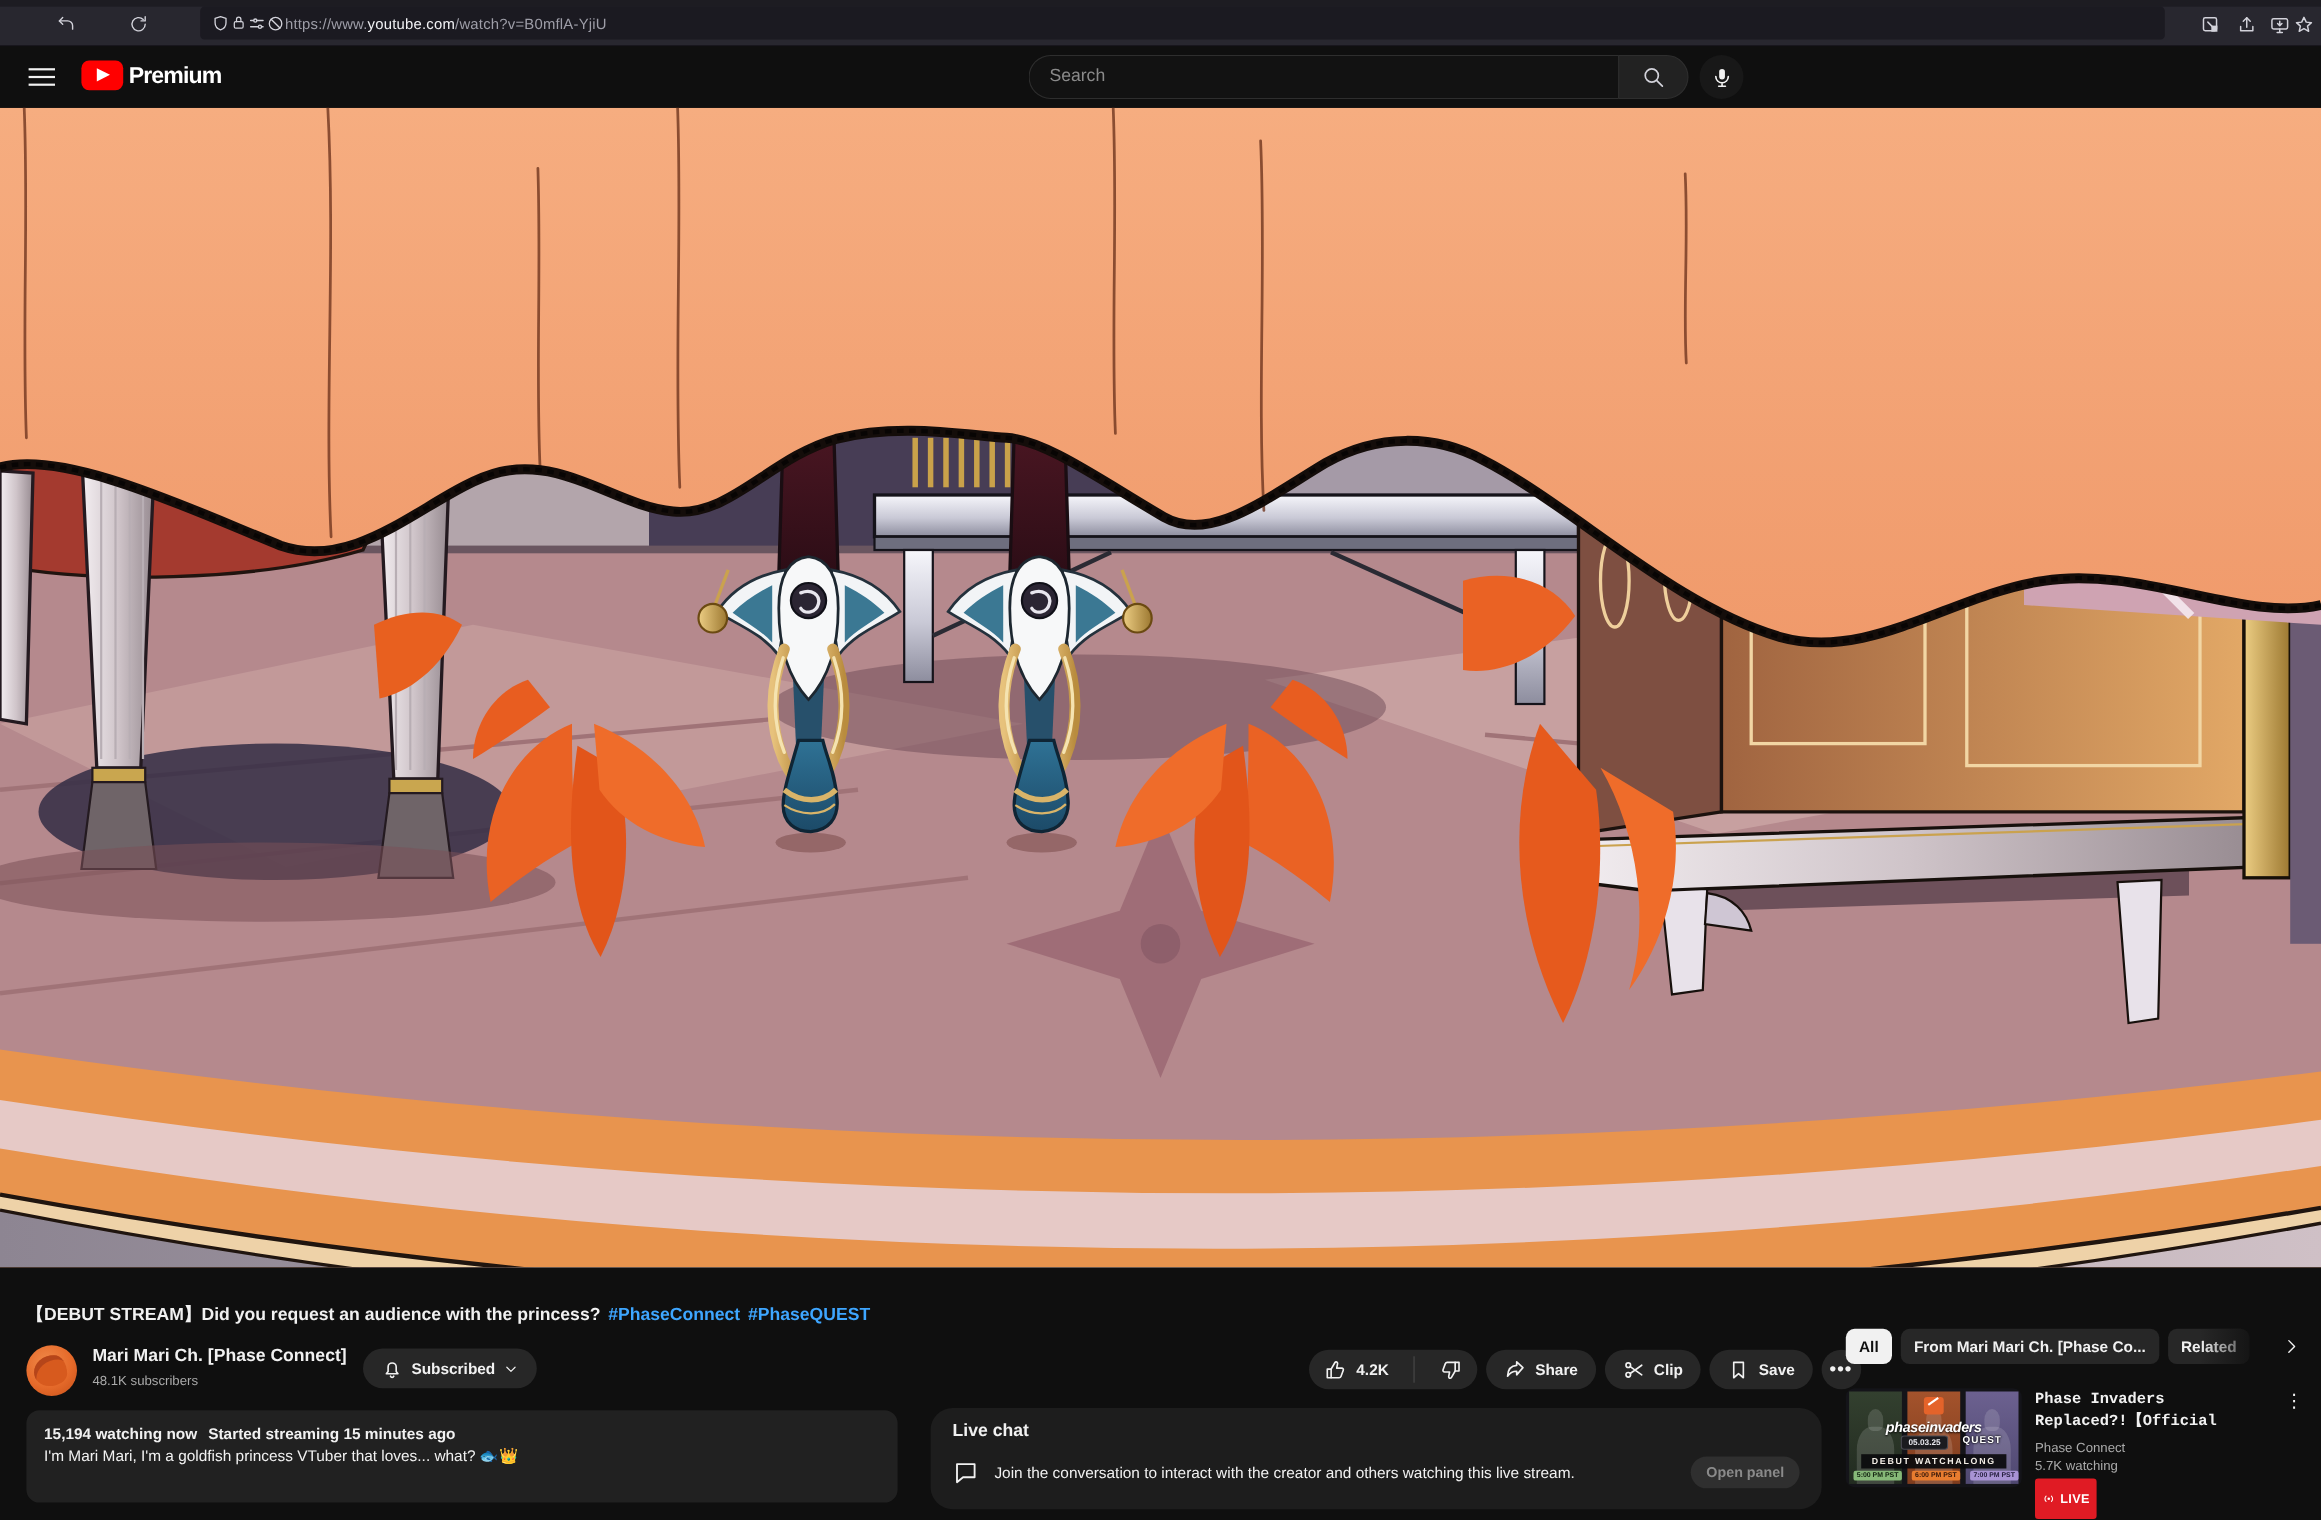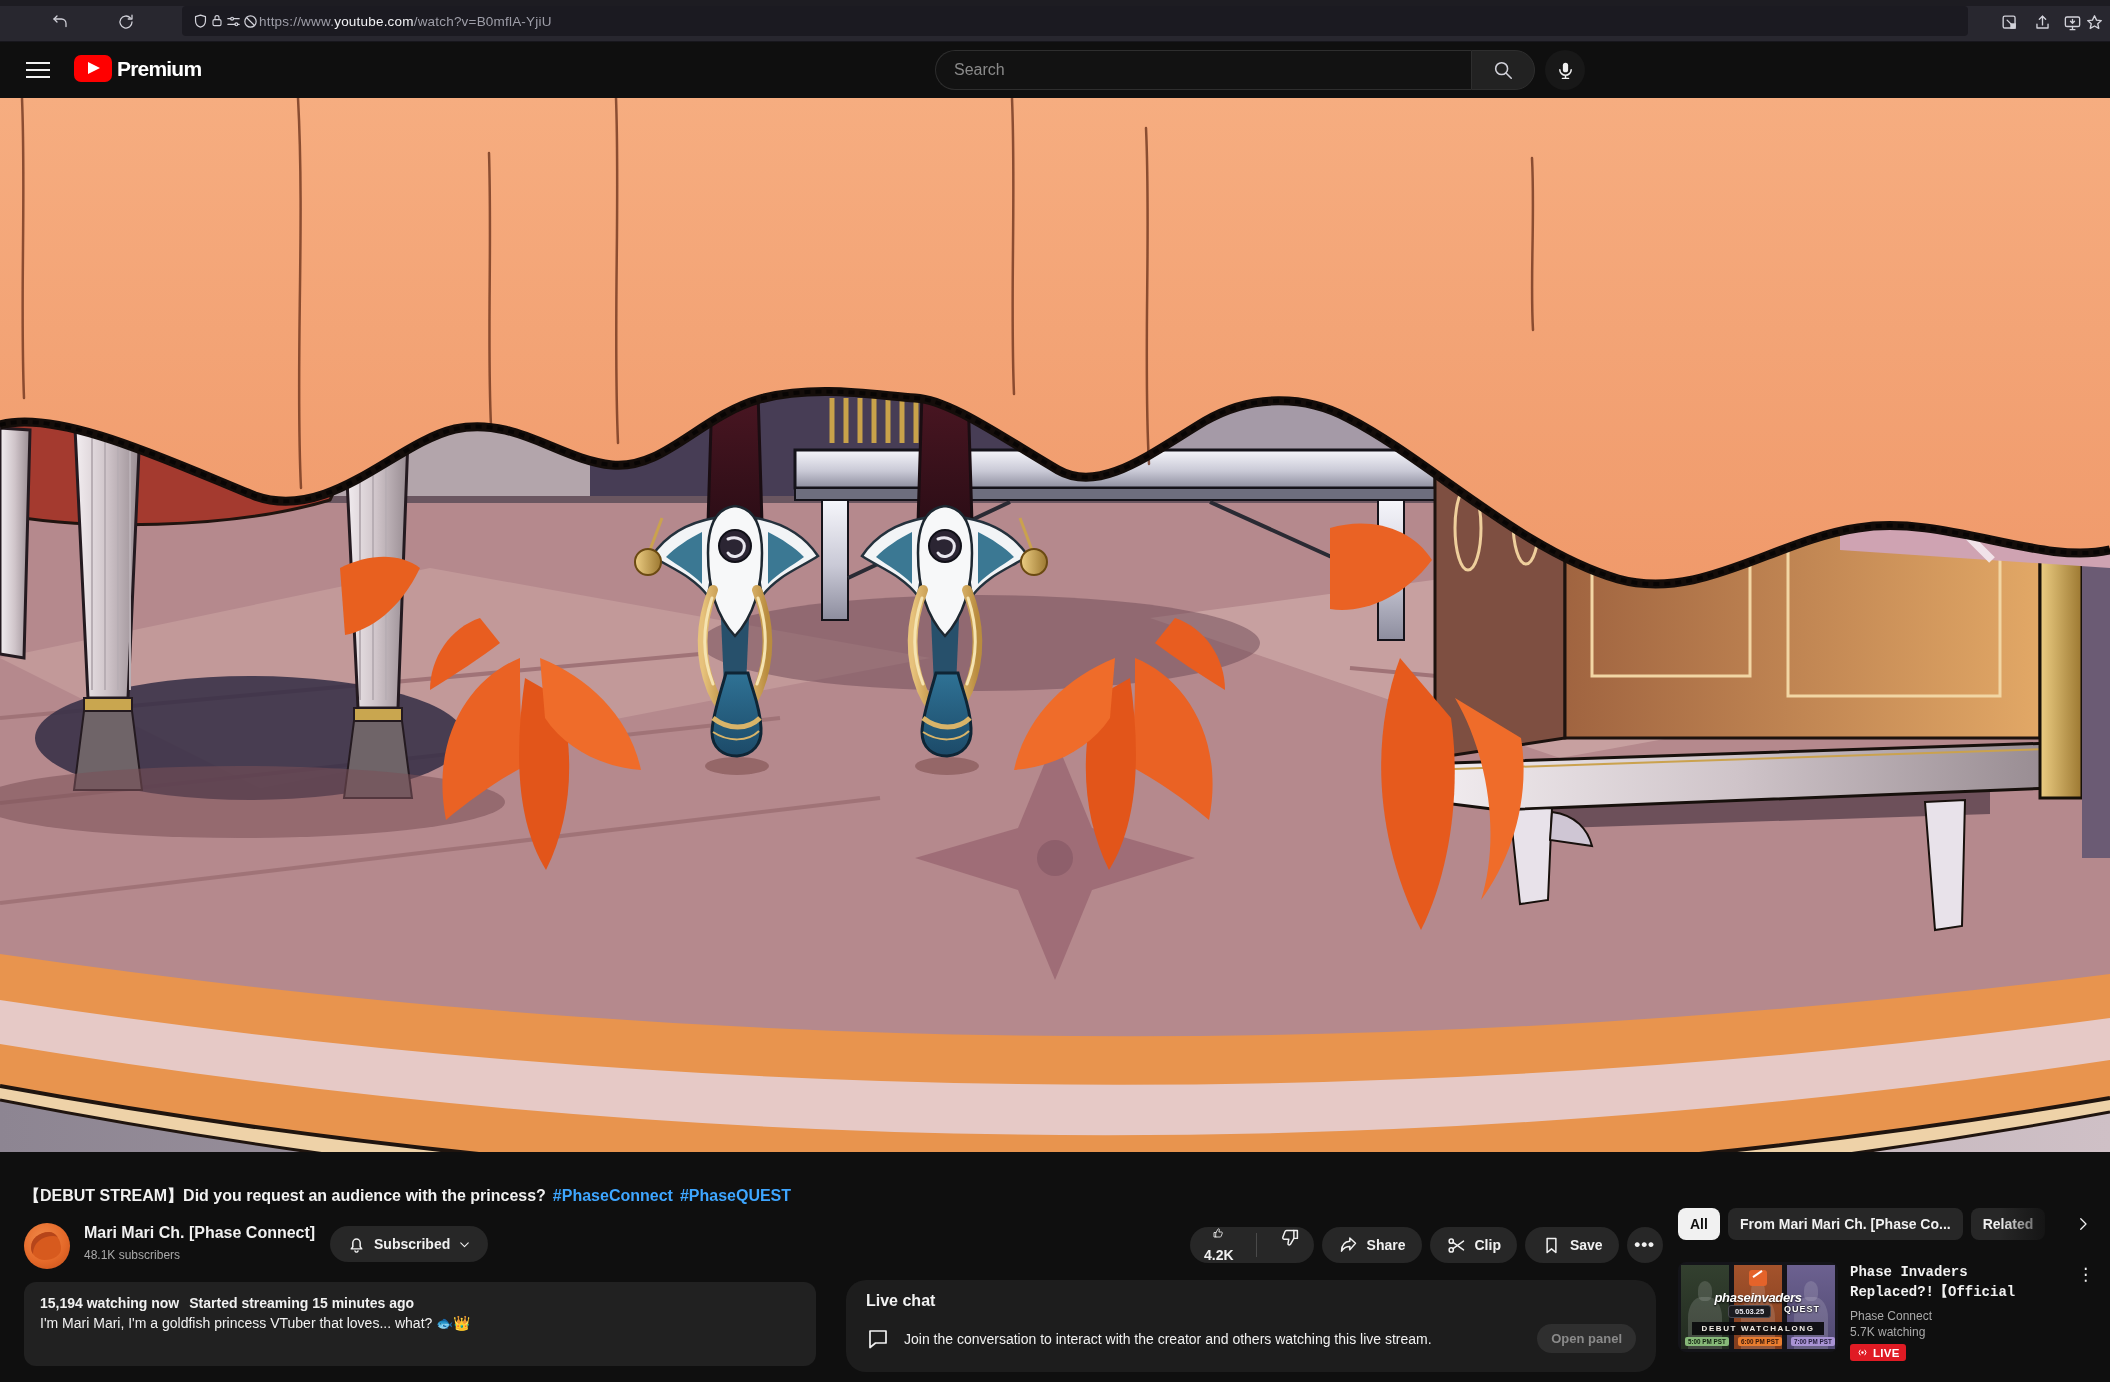--- a/index.html
+++ b/index.html
@@ -43,21 +43,21 @@
     background:radial-gradient(circle at 40% 35%, #f08a4a 0%, #e56a2a 55%, #c64e18 100%); overflow:hidden; }
   #avatar::after { content:""; position:absolute; left:7px; top:9px; width:30px; height:28px; background:#d75a1e;
     border-radius:60% 40% 55% 45%/55% 60% 40% 45%; box-shadow:4px 6px 0 -2px #b5451a inset; }
   #chname { position:absolute; left:60px; top:2px; font-size:16px; font-weight:700; }
   #chsubs { position:absolute; left:60px; top:26px; font-size:12px; color:#aaaaaa; }
   #subscribed { position:absolute; left:306px; top:4px; height:36px; background:#272727; border-radius:18px;
     display:flex; align-items:center; gap:7px; padding:0 16px; font-size:14px; font-weight:600; }
   #actions { left:1190px; top:1227px; height:36px; display:flex; gap:8px; align-items:center; }
   .pill { height:36px; background:#272727; border-radius:18px; display:flex; align-items:center; gap:8px; padding:0 16px; font-size:14px; font-weight:600; }
   #likepill { padding:0; }
-  #likepill .seg { display:flex; align-items:center; gap:8px; padding:0 14px; height:36px;flex-direction:column; }
+  #likepill .seg { display:flex; align-items:center; gap:8px; padding:0 14px; height:36px; }
   #likepill .div { width:1px; height:24px; background:#4a4a4a; }
   #morebtn { width:36px; height:36px; border-radius:50%; background:#272727; display:flex; align-items:center; justify-content:center; font-size:17px; font-weight:700; letter-spacing:1px; }
 
   #descbox { left:24px; top:1282px; width:792px; height:84px; background:#212121; border-radius:12px; padding:11px 16px; font-size:14px; line-height:20px; }
   #descbox .b { font-weight:700; }
   #descbox .gap { display:inline-block; width:10px; }
   #descbox .more { font-weight:600; margin-top:1px; }
 
   #chatbox { left:846px; top:1280px; width:810px; height:92px; background:#1d1d1d; border-radius:20px; padding:12px 20px; }
   #chatbox .hdr { font-size:16px; font-weight:600; }
@@ -88,21 +88,21 @@
   #tdate { position:absolute; left:50px; top:43px; background:#1b1b1f; border:1px solid #4a4a52; border-radius:3px; color:#e8e8ee; font-size:7.5px; font-weight:700; padding:1px 6px; }
   #tbanner { position:absolute; left:14px; top:60px; right:14px; background:rgba(10,10,12,.92); color:#f3eee6; font-size:8px; font-weight:800; letter-spacing:1.6px; text-align:center; padding:2px 0; }
   .tpill { position:absolute; bottom:6px; font-size:6.3px; font-weight:800; color:#10200e; border-radius:2px; padding:1px 3px; }
   .tpill.g { left:7px;  background:#86b878; }
   .tpill.o { left:60px; background:#e87c2f; color:#33160a; }
   .tpill.p { left:113px;background:#a893d4; color:#221c3a; }
   #recmeta { margin-left:12px; width:200px; }
   #rectitle { font-size:14px; font-weight:600; line-height:20px; max-height:40px; overflow:hidden;font-family:Liberation Mono, monospace; }
   #recchan { margin-top:7px; font-size:12px; color:#aaaaaa; }
   #recwatch { margin-top:2px; font-size:12px; color:#aaaaaa; }
-  #livebadge { margin-top:5px; display:inline-flex; align-items:center; gap:4px; background:#e01b24; color:#fff; font-size:11.5px; font-weight:700; border-radius:3px; padding:2px 6px; letter-spacing:.3px; }
+  #livebadge { margin-top:5px; display:inline-flex; align-items:center; gap:4px; background:#e01b24; color:#fff; font-size:11.5px; font-weight:700; border-radius:3px; padding:12px 6px; letter-spacing:.3px; }
   #reckebab { position:absolute; right:4px; top:2px; font-size:17px; color:#f1f1f1; }
 </style>
 </head>
 <body>
 
 <div id="toolbar" class="abs">
   <div class="topstrip"></div>
   <div class="tbtn" style="left:46px">
     <svg width="18" height="18" viewBox="0 0 24 24">
         <path class="ic" d="M8 4 4 8l4 4"></path>

